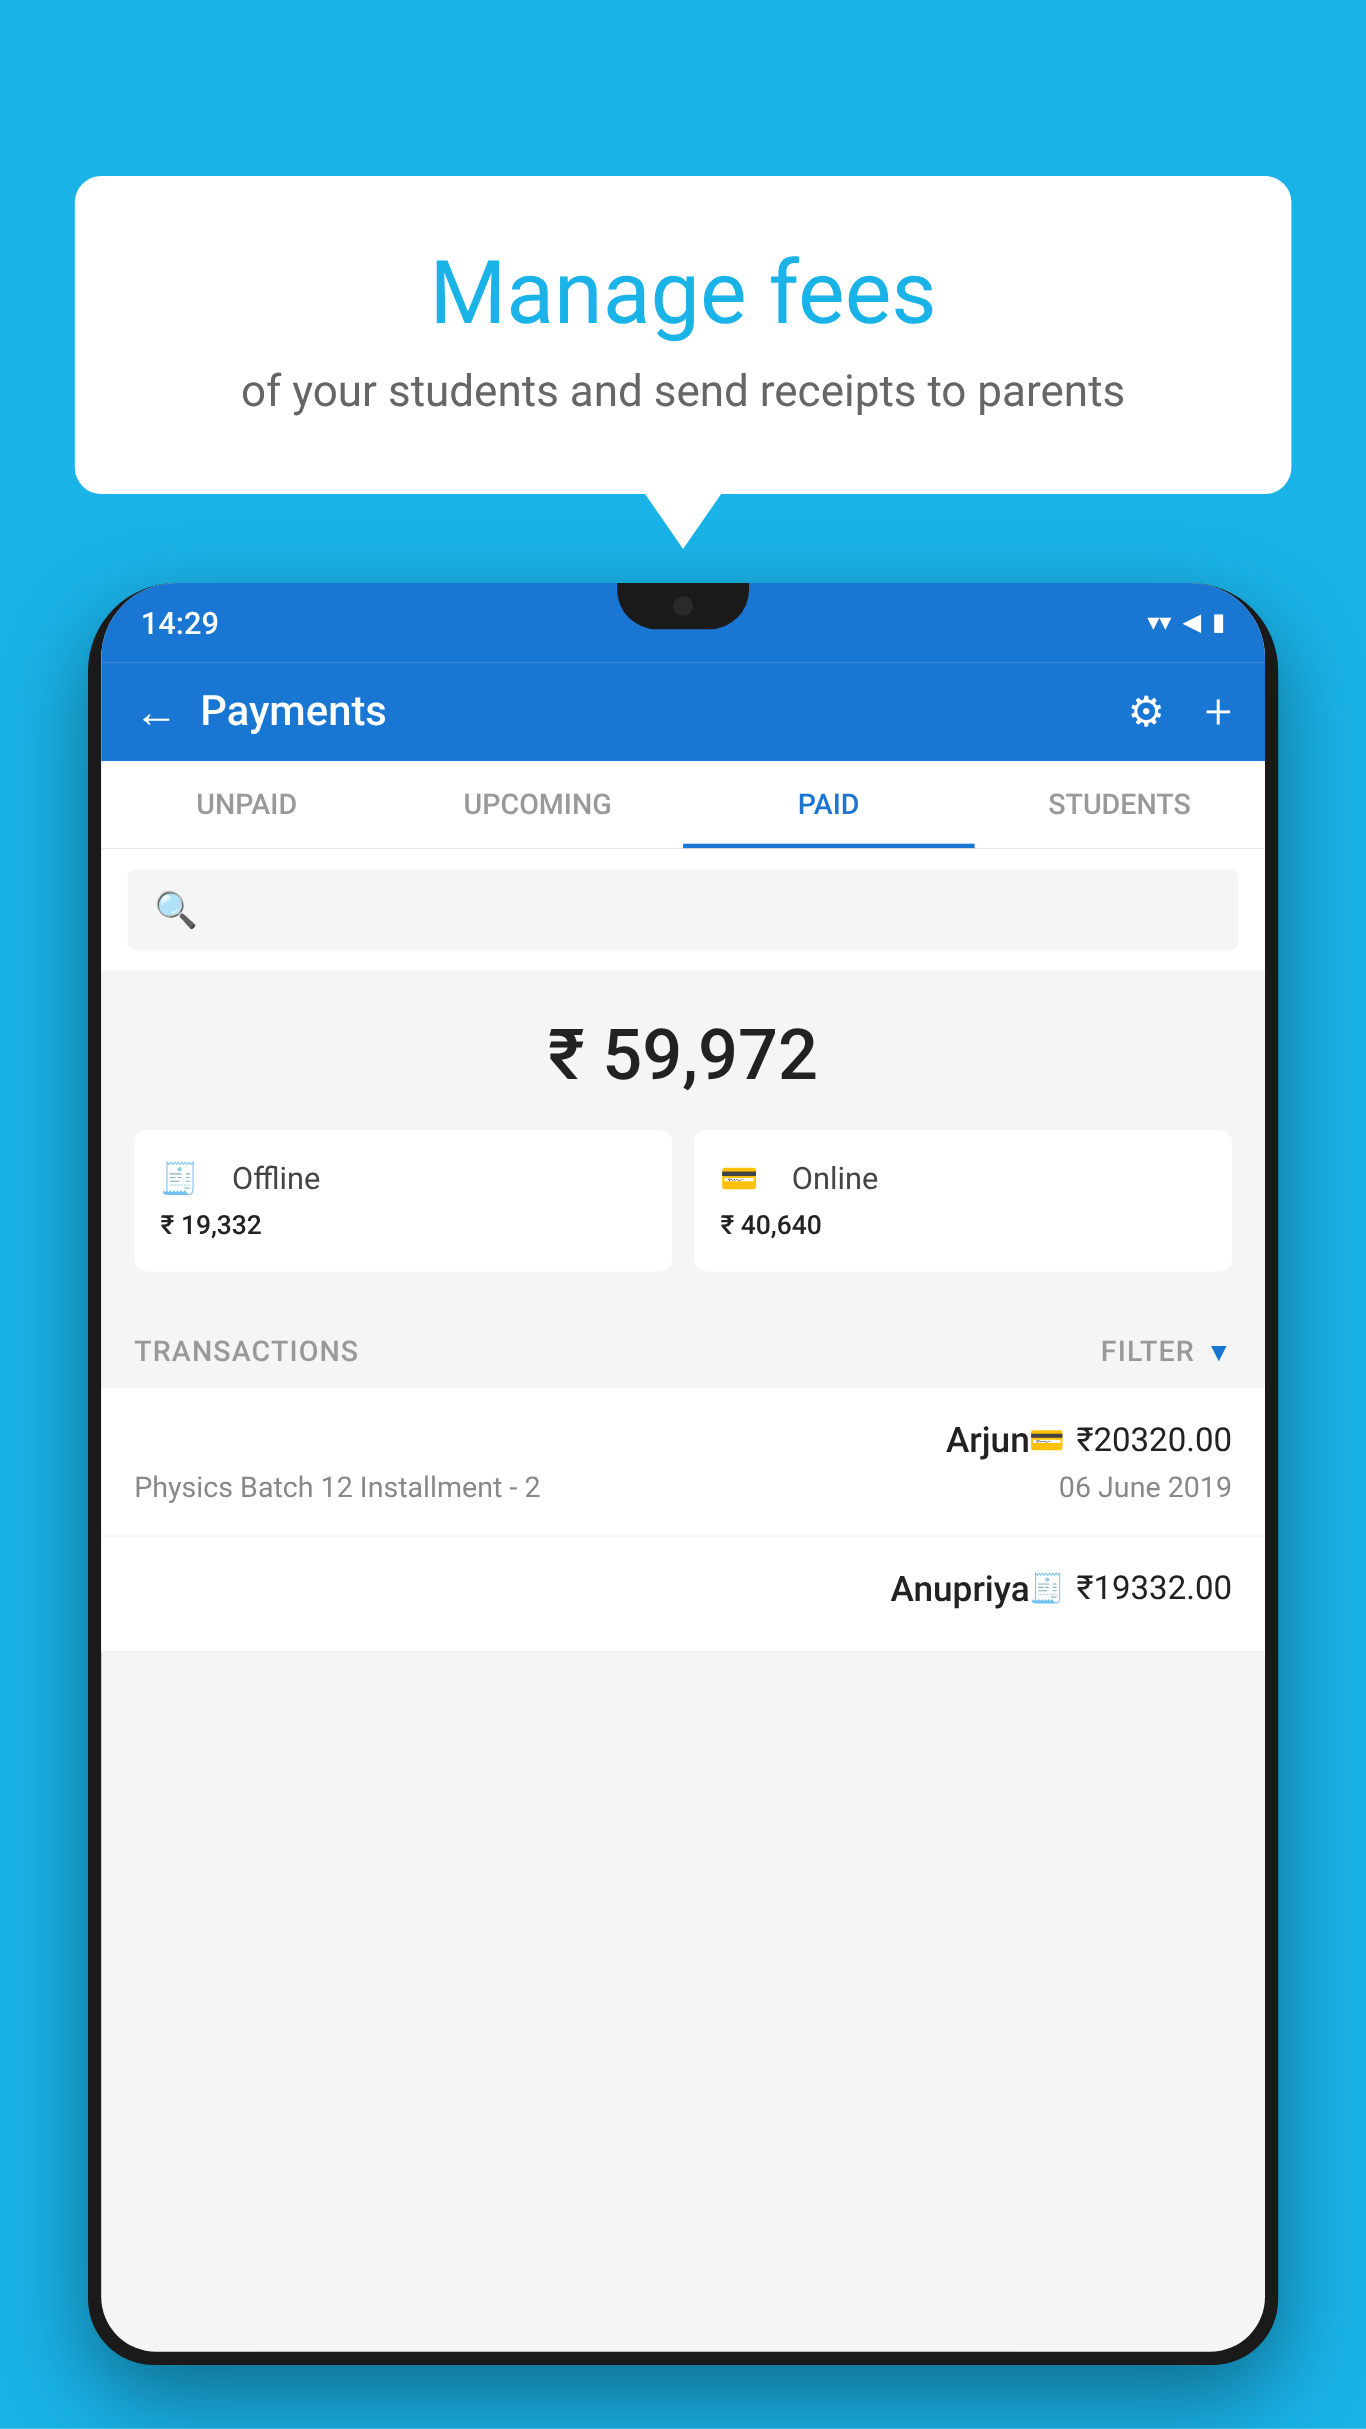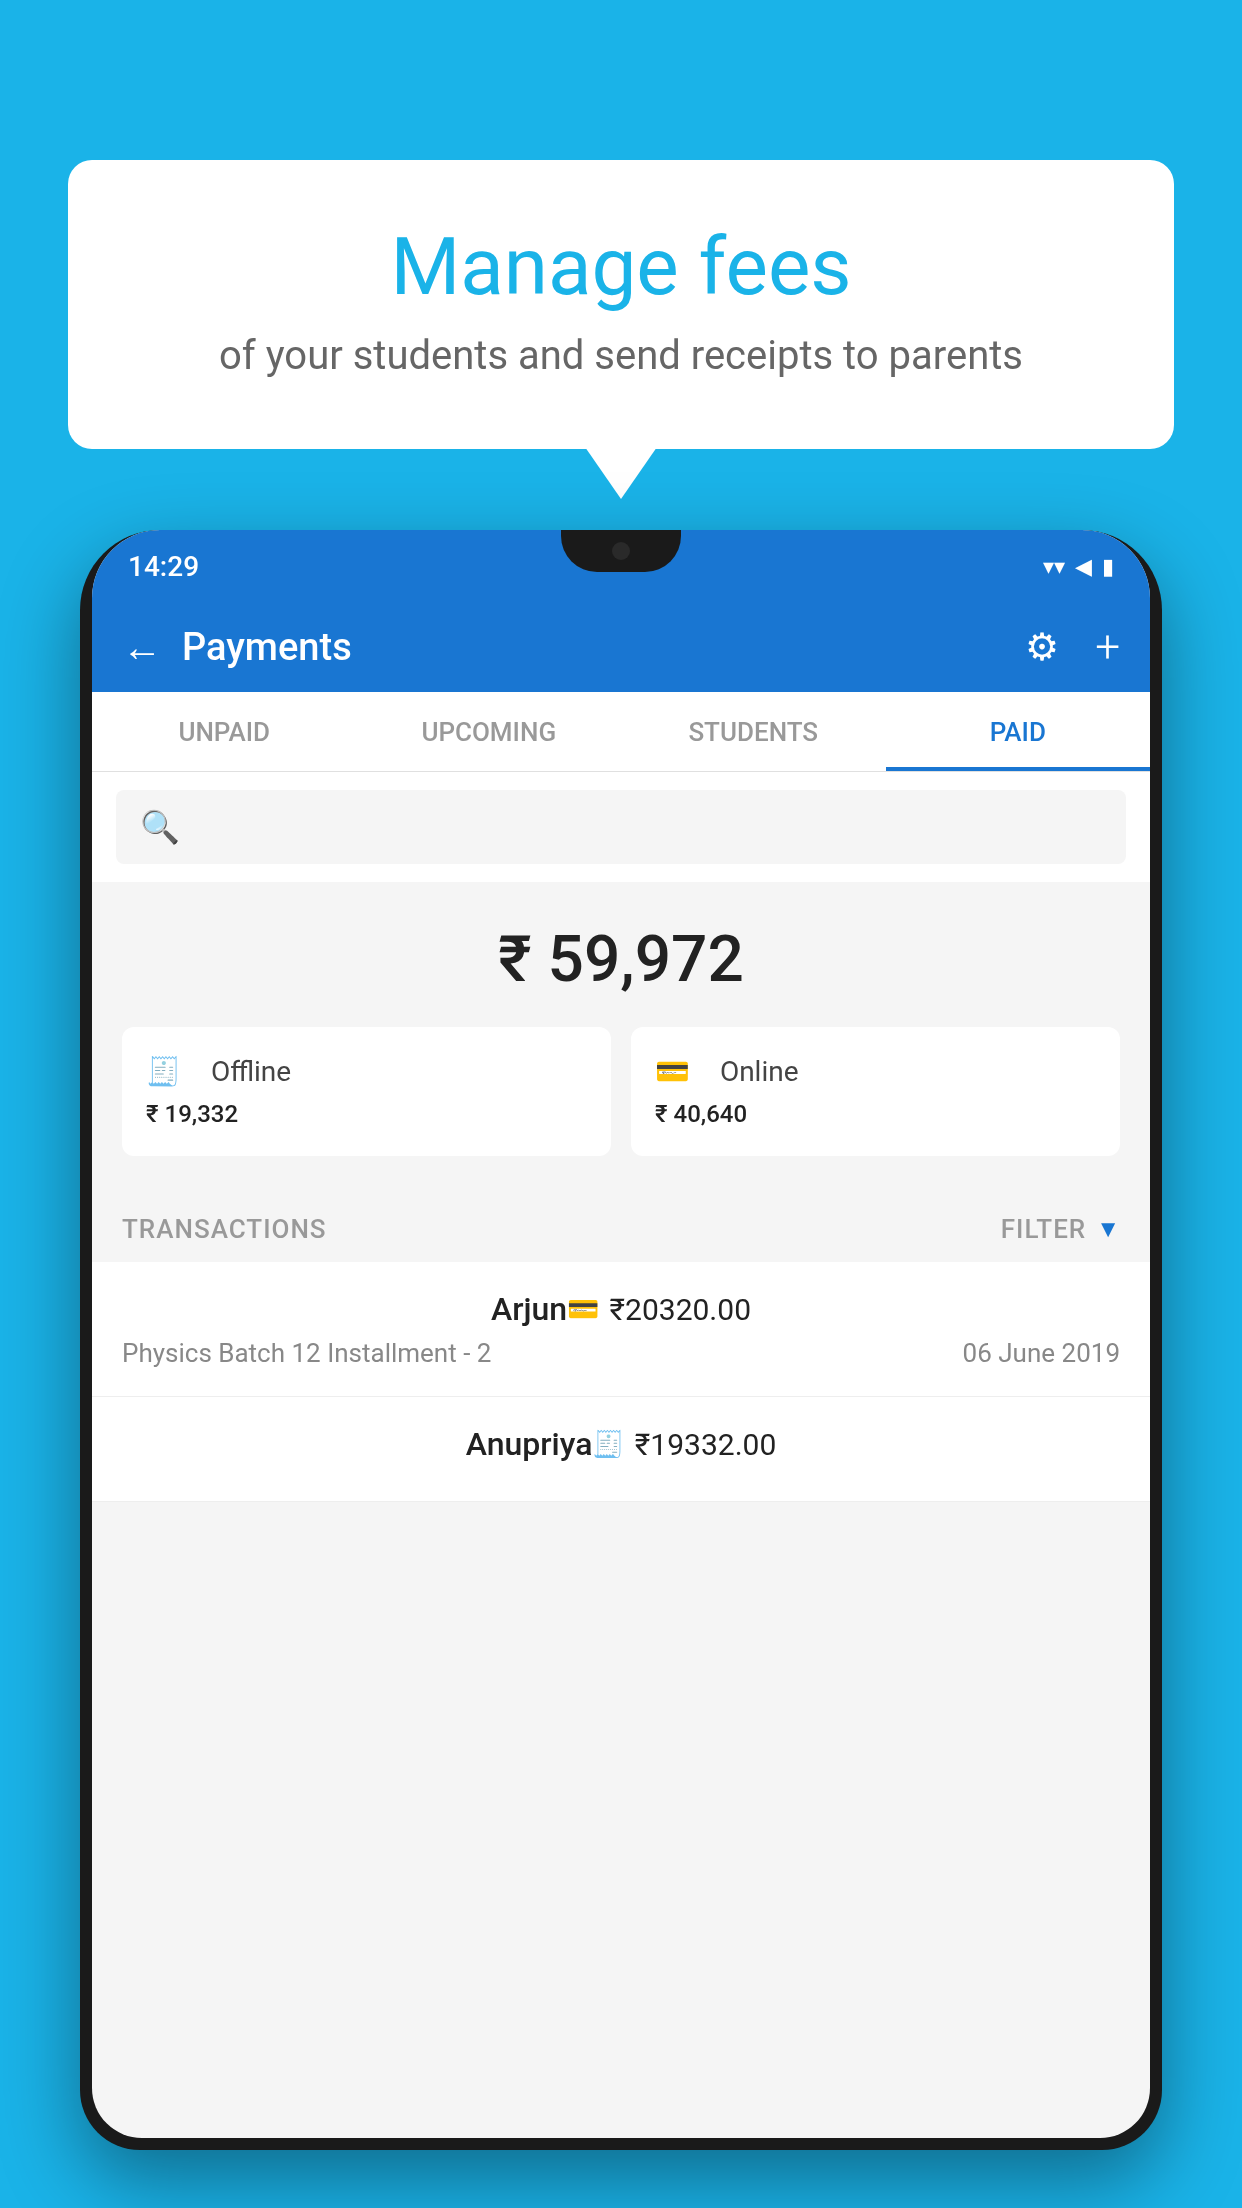--- a/index.html
+++ b/index.html
@@ -326,21 +326,21 @@
 
     
     .transaction-item {
       background: white;
       padding: 28px 30px;
       border-bottom: 1px solid #eee;
     }
 
     .transaction-row1 {
       display: flex;
-      justify-content: center;
+      justify-content: flex-end;
       align-items: center;
       margin-bottom: 10px;
     }
 
     .transaction-name {
       font-size: 32px;
       font-weight: 500;
       color: #222;
     }
 
@@ -409,25 +409,25 @@
         <span class="header-plus">+</span>
       </div>
 
       <div class="tabs">
         <div class="tab">
           <span>UNPAID</span>
         </div>
         <div class="tab">
           <span>UPCOMING</span>
         </div>
+        <div class="tab active">
+          <span>PAID</span>
+        </div>
         <div class="tab">
           <span>STUDENTS</span>
-        </div>
-        <div class="tab active">
-          <span>PAID</span>
         </div>
       </div>
 
       <div class="search-container">
         <div class="search-bar">
           <span class="search-icon">🔍</span>
         </div>
       </div>
 
       <div class="payment-summary">

